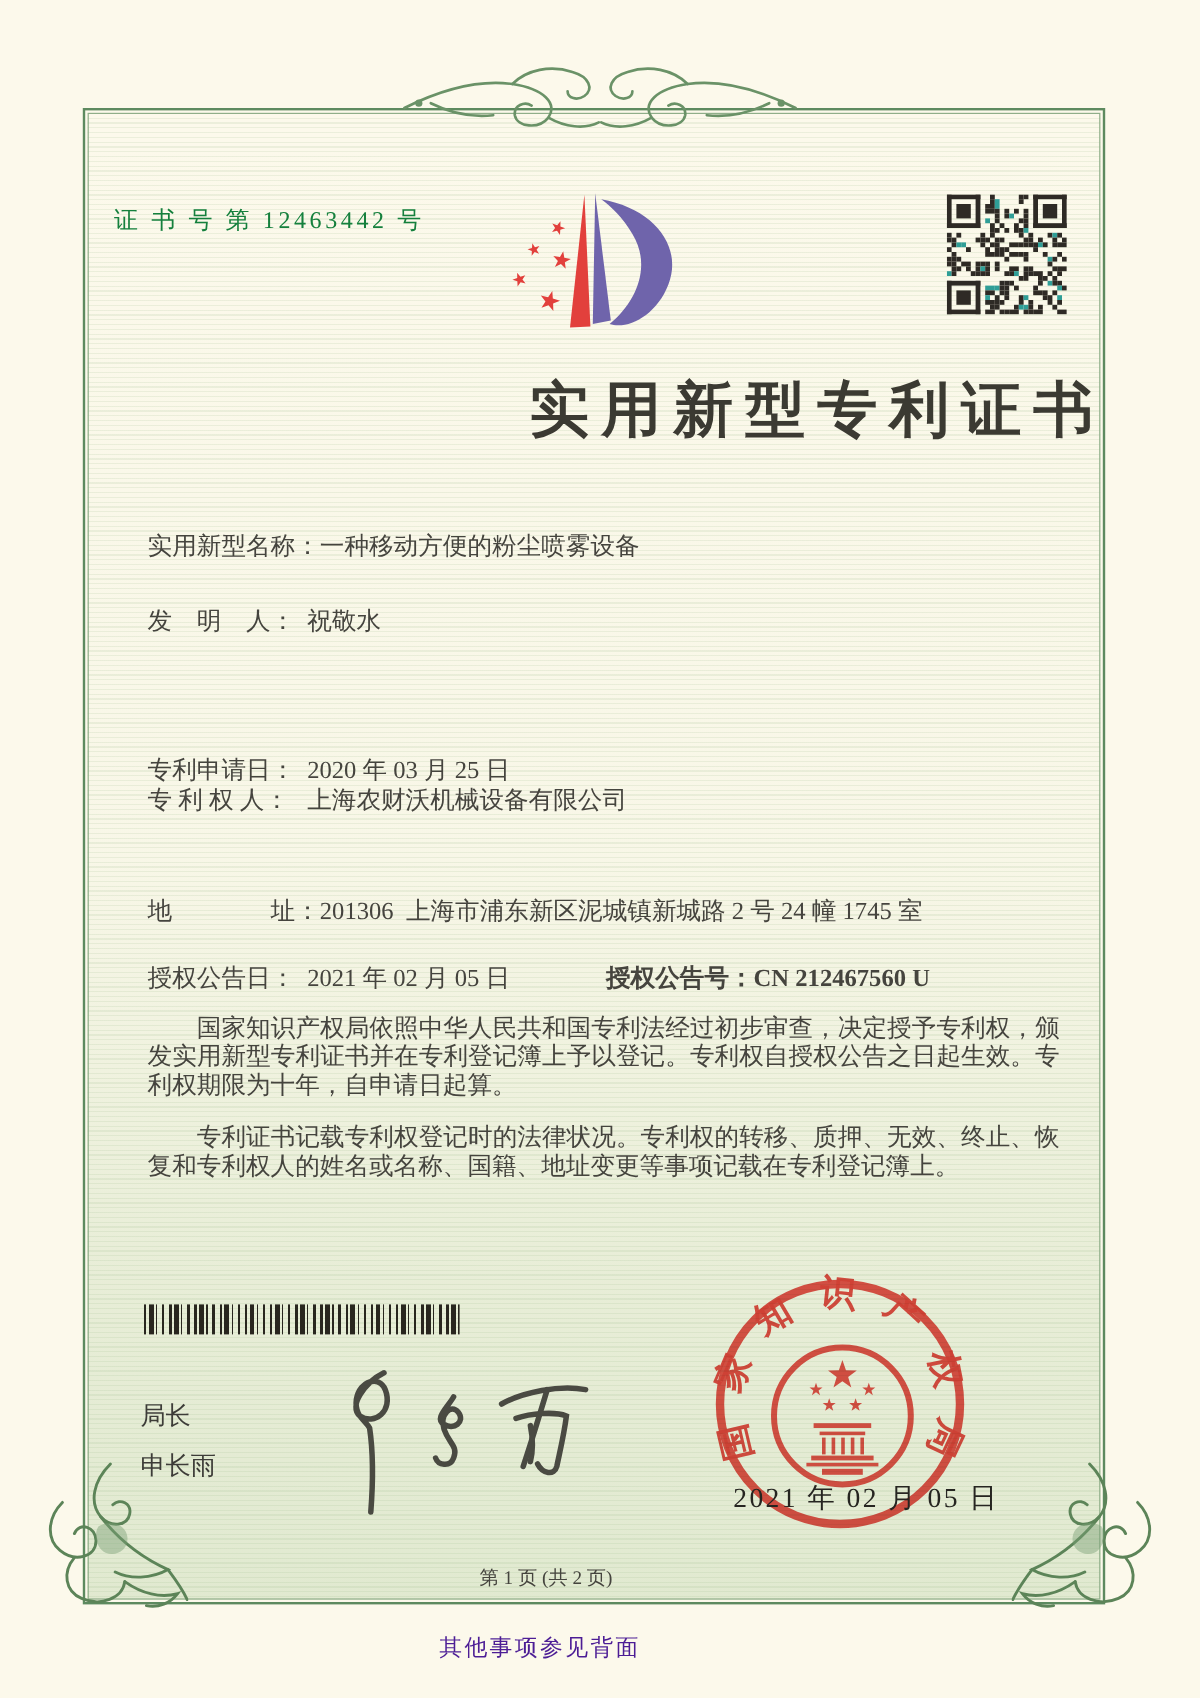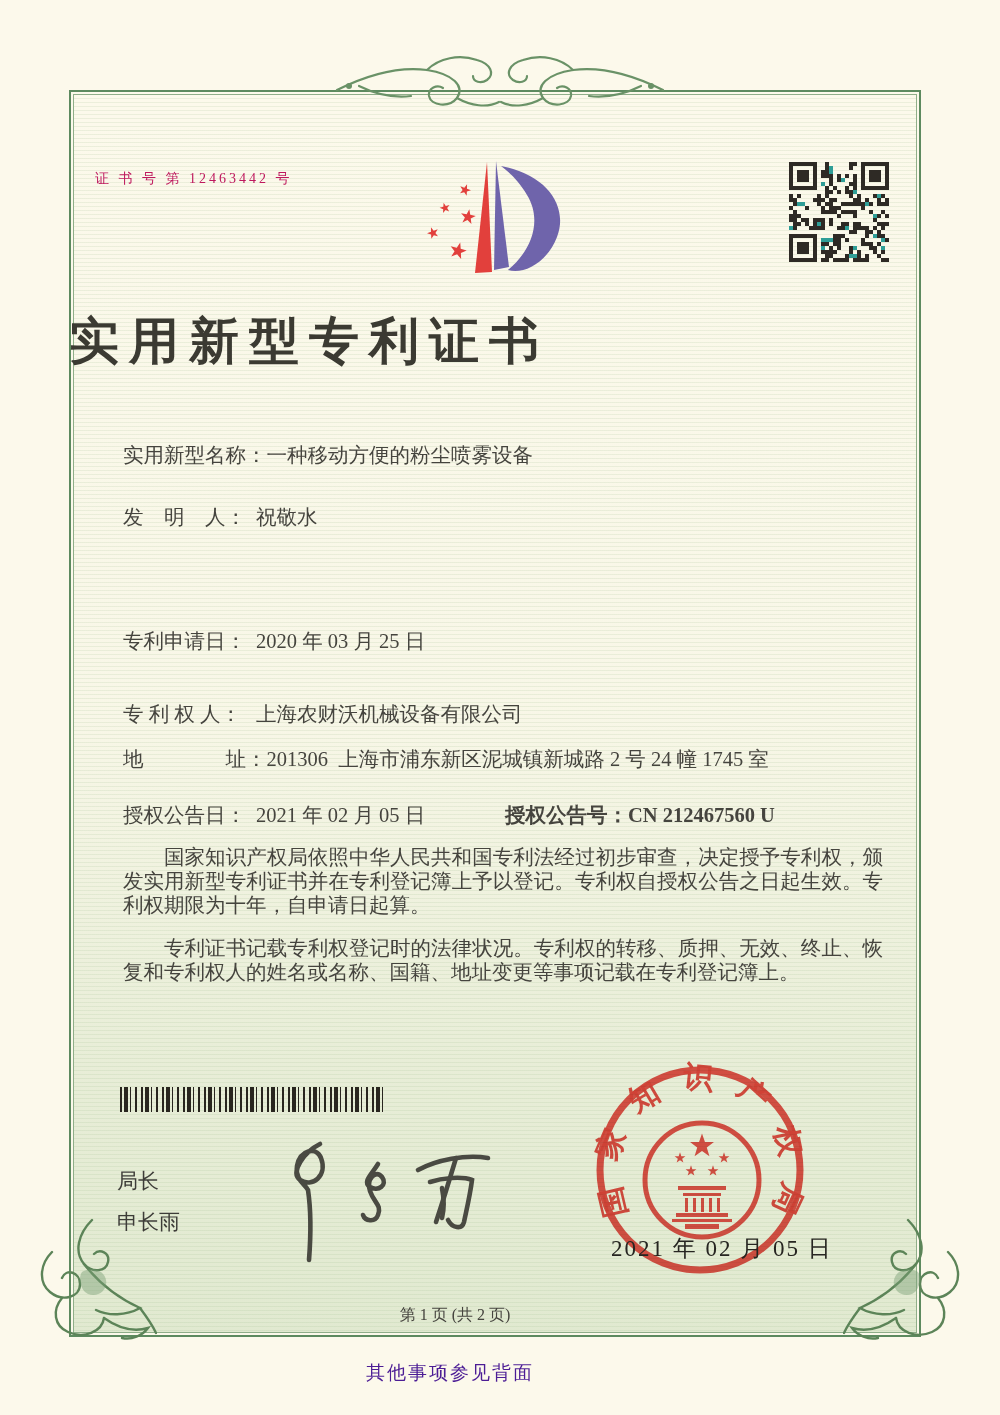--- a/index.html
+++ b/index.html
@@ -8,24 +8,24 @@
   
   .frame{position:absolute;left:69px;top:90px;width:852px;height:1247px;
          border:2px solid #5d8a5f;box-sizing:border-box;}
   .frame::before{content:"";position:absolute;inset:2px;border:1px solid #8fae89;}
   
   .watermark{position:absolute;left:73px;top:94px;width:844px;height:1239px;pointer-events:none;
     background:
       linear-gradient(180deg, rgba(152,191,136,0) 0%, rgba(152,191,136,0.04) 50%,
                       rgba(152,191,136,0.20) 78%, rgba(152,191,136,0.27) 100%),
       repeating-linear-gradient(180deg, rgba(128,168,112,0.13) 0 1px, rgba(128,168,112,0) 1px 4px);}
-  .cert-no{position:absolute;left:95px;top:170px;font-size:14px;letter-spacing:3px;color:#be185d;white-space:pre;}
+  .cert-no{position:absolute;left:95px;top:170px;font-size:20px;letter-spacing:3px;color:#15803d;white-space:pre;}
   .logo{position:absolute;left:408px;top:146px;}
   .qr{position:absolute;left:789px;top:162px;}
-  .title{position:absolute;left:69px;top:308px;width:852px;text-align:left;
+  .title{position:absolute;left:69px;top:308px;width:852px;text-align:right;
          font-size:50px;font-weight:bold;letter-spacing:10px;color:#3b3a32;white-space:pre;}
   .field{position:absolute;left:123px;font-size:20.5px;color:#45443e;white-space:pre;}
   .flabel{display:inline-block;min-width:133px;}
   .grant2{position:absolute;left:505px;top:801px;font-size:20.5px;color:#45443e;white-space:pre;font-weight:bold;}
   .para{position:absolute;left:123px;width:760px;font-size:20.5px;line-height:24px;
         text-align:justify;text-indent:41px;color:#45443e;}
   .barcode{position:absolute;left:120px;top:1087px;width:263px;height:25px;
     background:repeating-linear-gradient(90deg,
       #29261f 0 2px,transparent 2px 4px,#29261f 4px 8px,transparent 8px 10px,
       #29261f 10px 11px,transparent 11px 15px,#29261f 15px 17px,transparent 17px 21px);}
@@ -313,21 +313,21 @@
       <rect x="76" y="96" width="4" height="4" fill="#2e2a25"></rect>
       <rect x="92" y="96" width="4" height="4" fill="#2e2a25"></rect>
       <rect x="96" y="96" width="4" height="4" fill="#2e2a25"></rect>
     </svg>
 
   <div class="title">实用新型专利证书</div>
 
   <div class="field" style="top:441px"><span class="flabel">实用新型名称：</span><span class="fvalue">一种移动方便的粉尘喷雾设备</span></div>
   <div class="field" style="top:503px"><span class="flabel">发　明　人：</span><span class="fvalue">祝敬水</span></div>
   <div class="field" style="top:627px"><span class="flabel">专利申请日：</span><span class="fvalue">2020 年 03 月 25 日</span></div>
-  <div class="field" style="top:700px"><span class="flabel">专 利 权 人：</span><span class="fvalue">上海农财沃机械设备有限公司</span></div>
+  <div class="field" style="top:652px"><span class="flabel">专 利 权 人：</span><span class="fvalue">上海农财沃机械设备有限公司</span></div>
   <div class="field" style="top:745px"><span class="flabel">地　　　　址：</span><span class="fvalue">201306  上海市浦东新区泥城镇新城路 2 号 24 幢 1745 室</span></div>
   <div class="field" style="top:801px"><span class="flabel">授权公告日：</span><span class="fvalue">2021 年 02 月 05 日</span></div>
   <div class="grant2"><span>授权公告号：</span><span>CN 212467560 U</span></div>
 
   <div class="para" style="top:845px">国家知识产权局依照中华人民共和国专利法经过初步审查，决定授予专利权，颁发实用新型专利证书并在专利登记簿上予以登记。专利权自授权公告之日起生效。专利权期限为十年，自申请日起算。</div>
   <div class="para" style="top:936px">专利证书记载专利权登记时的法律状况。专利权的转移、质押、无效、终止、恢复和专利权人的姓名或名称、国籍、地址变更等事项记载在专利登记簿上。</div>
 
   <div class="barcode"></div>
 
   <div class="director">

